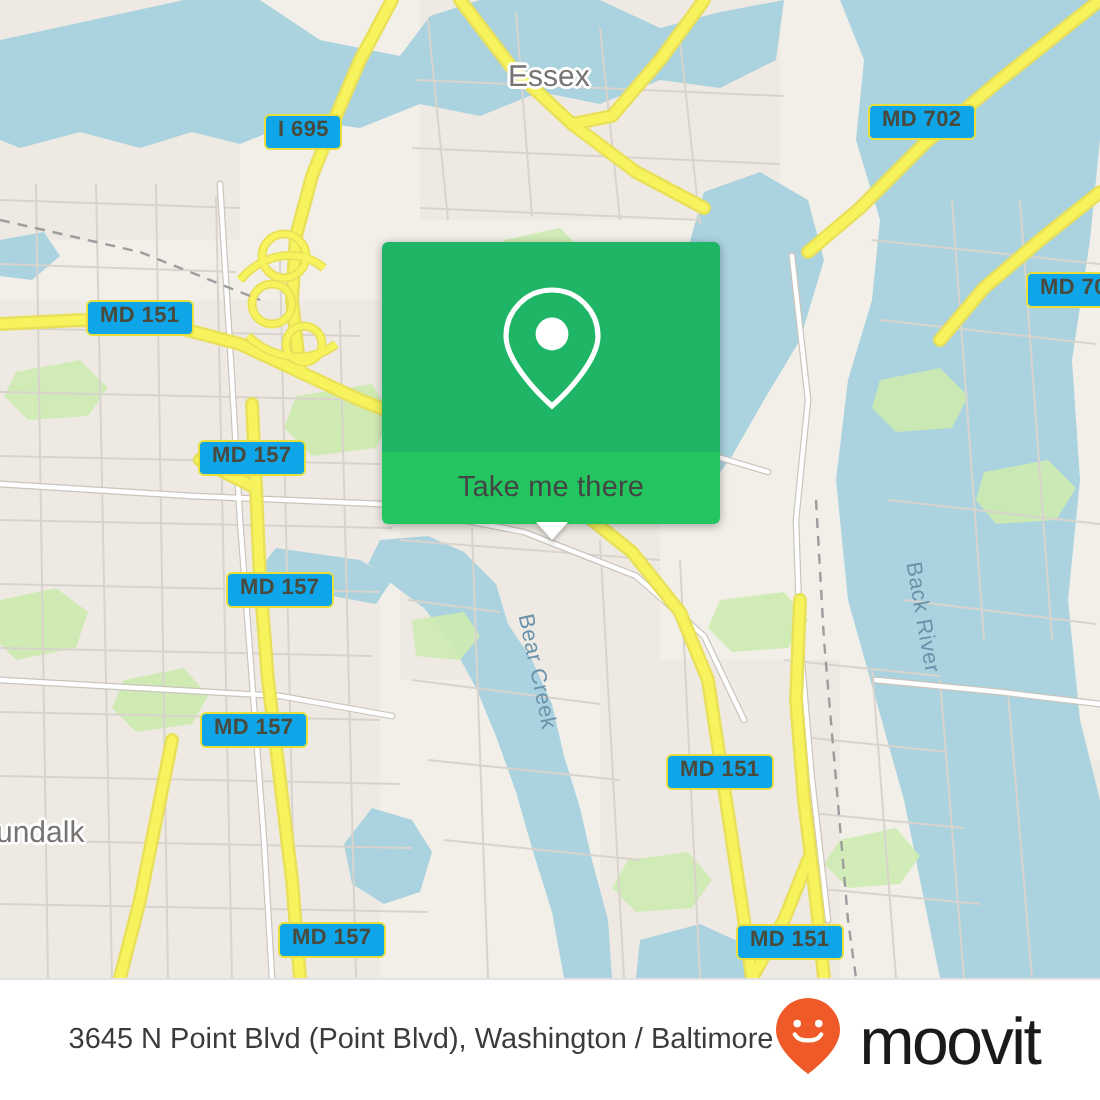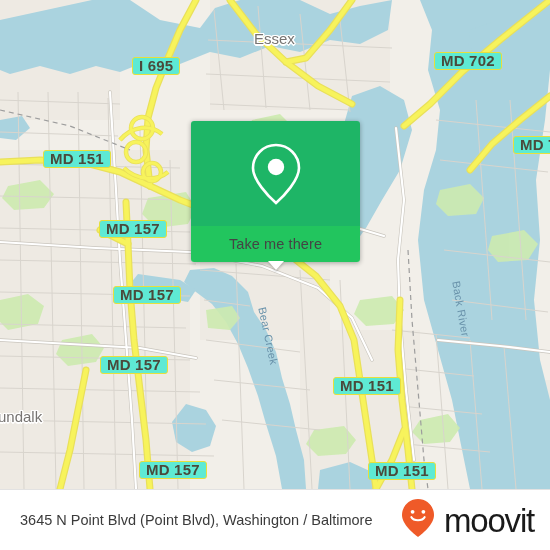--- a/index.html
+++ b/index.html
@@ -40,25 +40,25 @@
     font-size: 11.5px;
     color: #333333;
     background: rgba(255,255,255,0.80);
     white-space: nowrap;
     letter-spacing: 0.1px;
   }
 
   
   .shield {
     position: absolute;
-    background: #5eead4;
+    background: #0ea5e9;
     border: 1.5px solid #e8df3c;
     border-radius: 3px;
     color: #4a4a3c;
-    font-size: 15px;
+    font-size: 11px;
     font-weight: bold;
     letter-spacing: 0.2px;
     padding: 2px 6px 3px 6px;
     line-height: 11px;
     white-space: nowrap;
     box-sizing: border-box;
   }
 
   
   .place-label {
@@ -141,21 +141,21 @@
   #footer {
     position: absolute;
     left: 0;
     top: 489px;
     width: 550px;
     height: 61px;
     background: #ffffff;
     border-top: 1px solid #e2e2e2;
     display: flex;
     align-items: center;
-    justify-content: space-between;
+    justify-content: center;
     box-sizing: border-box;
     padding: 0 16px 0 20px;
   }
   #footer-title {
     font-size: 14.5px;
     color: #3b3b3b;
     line-height: 19px;
     max-width: 360px;
   }
   #brand {

